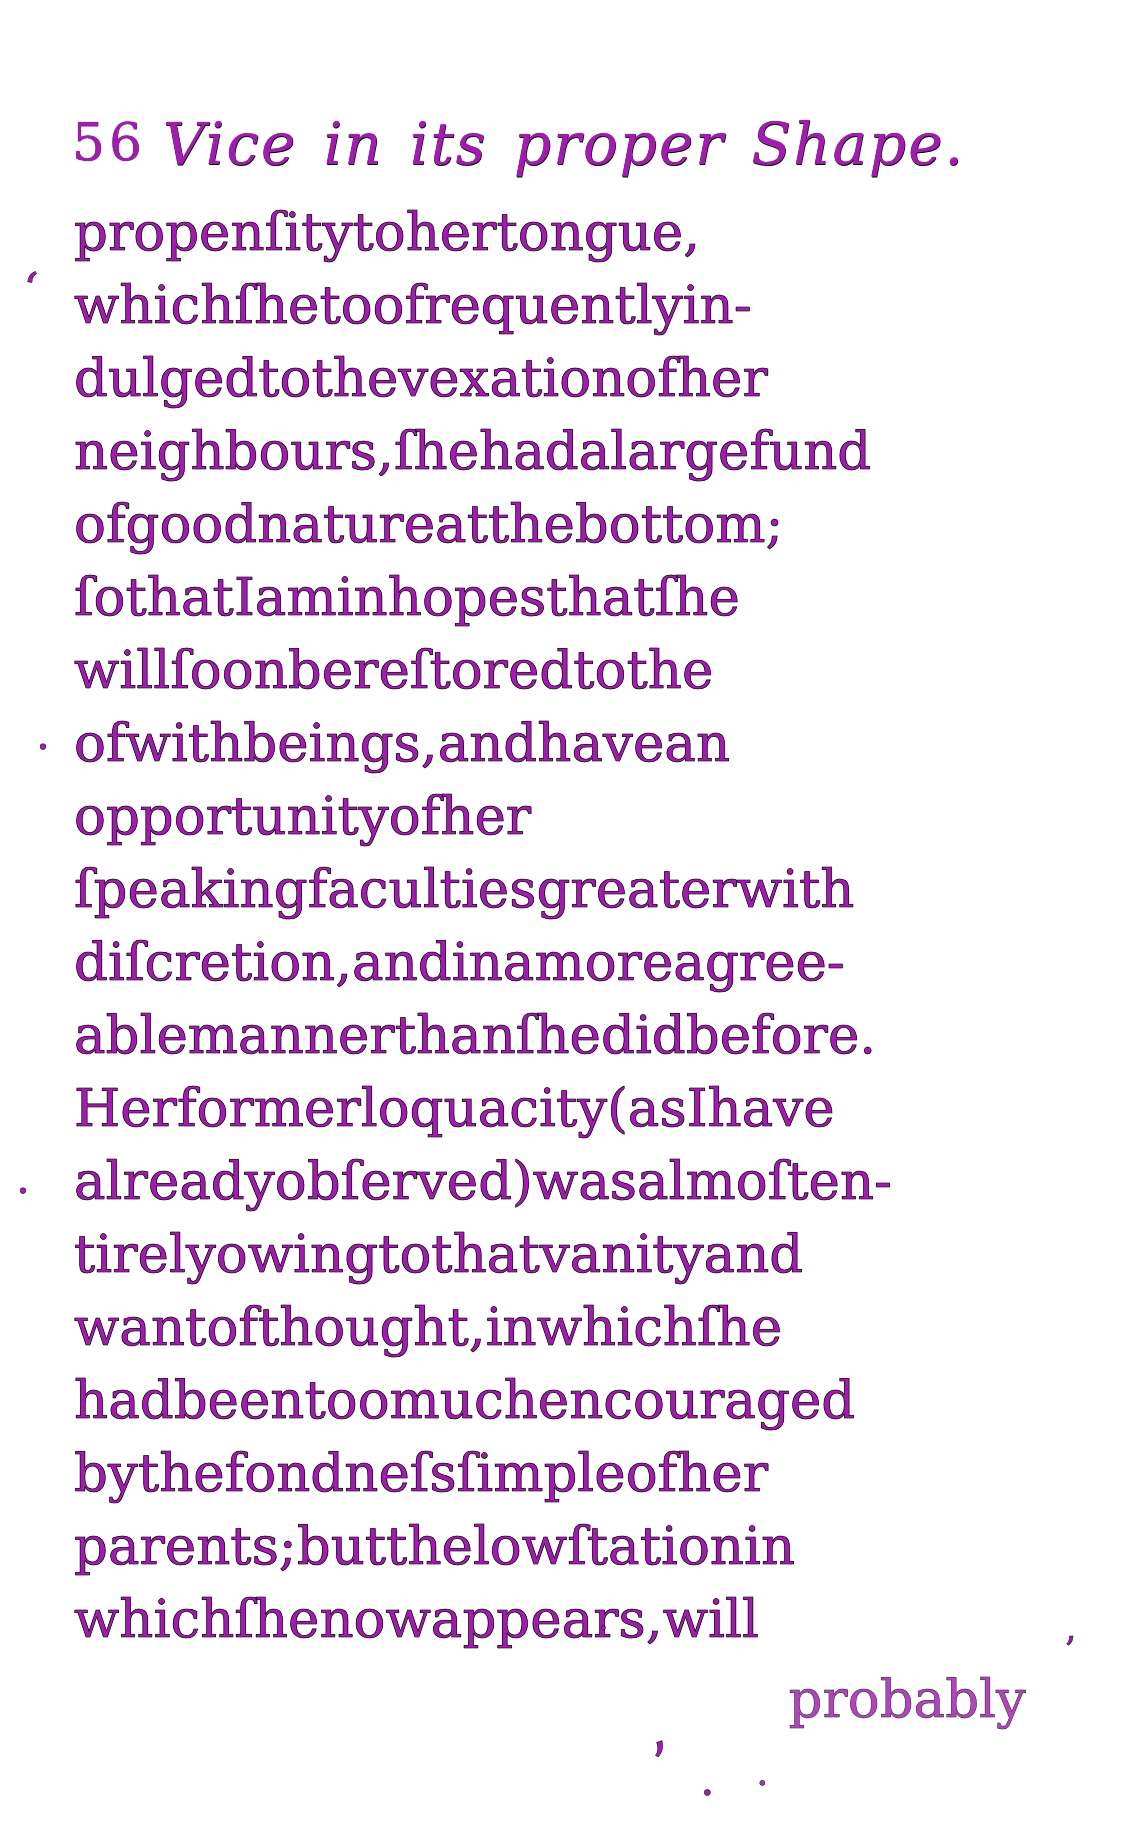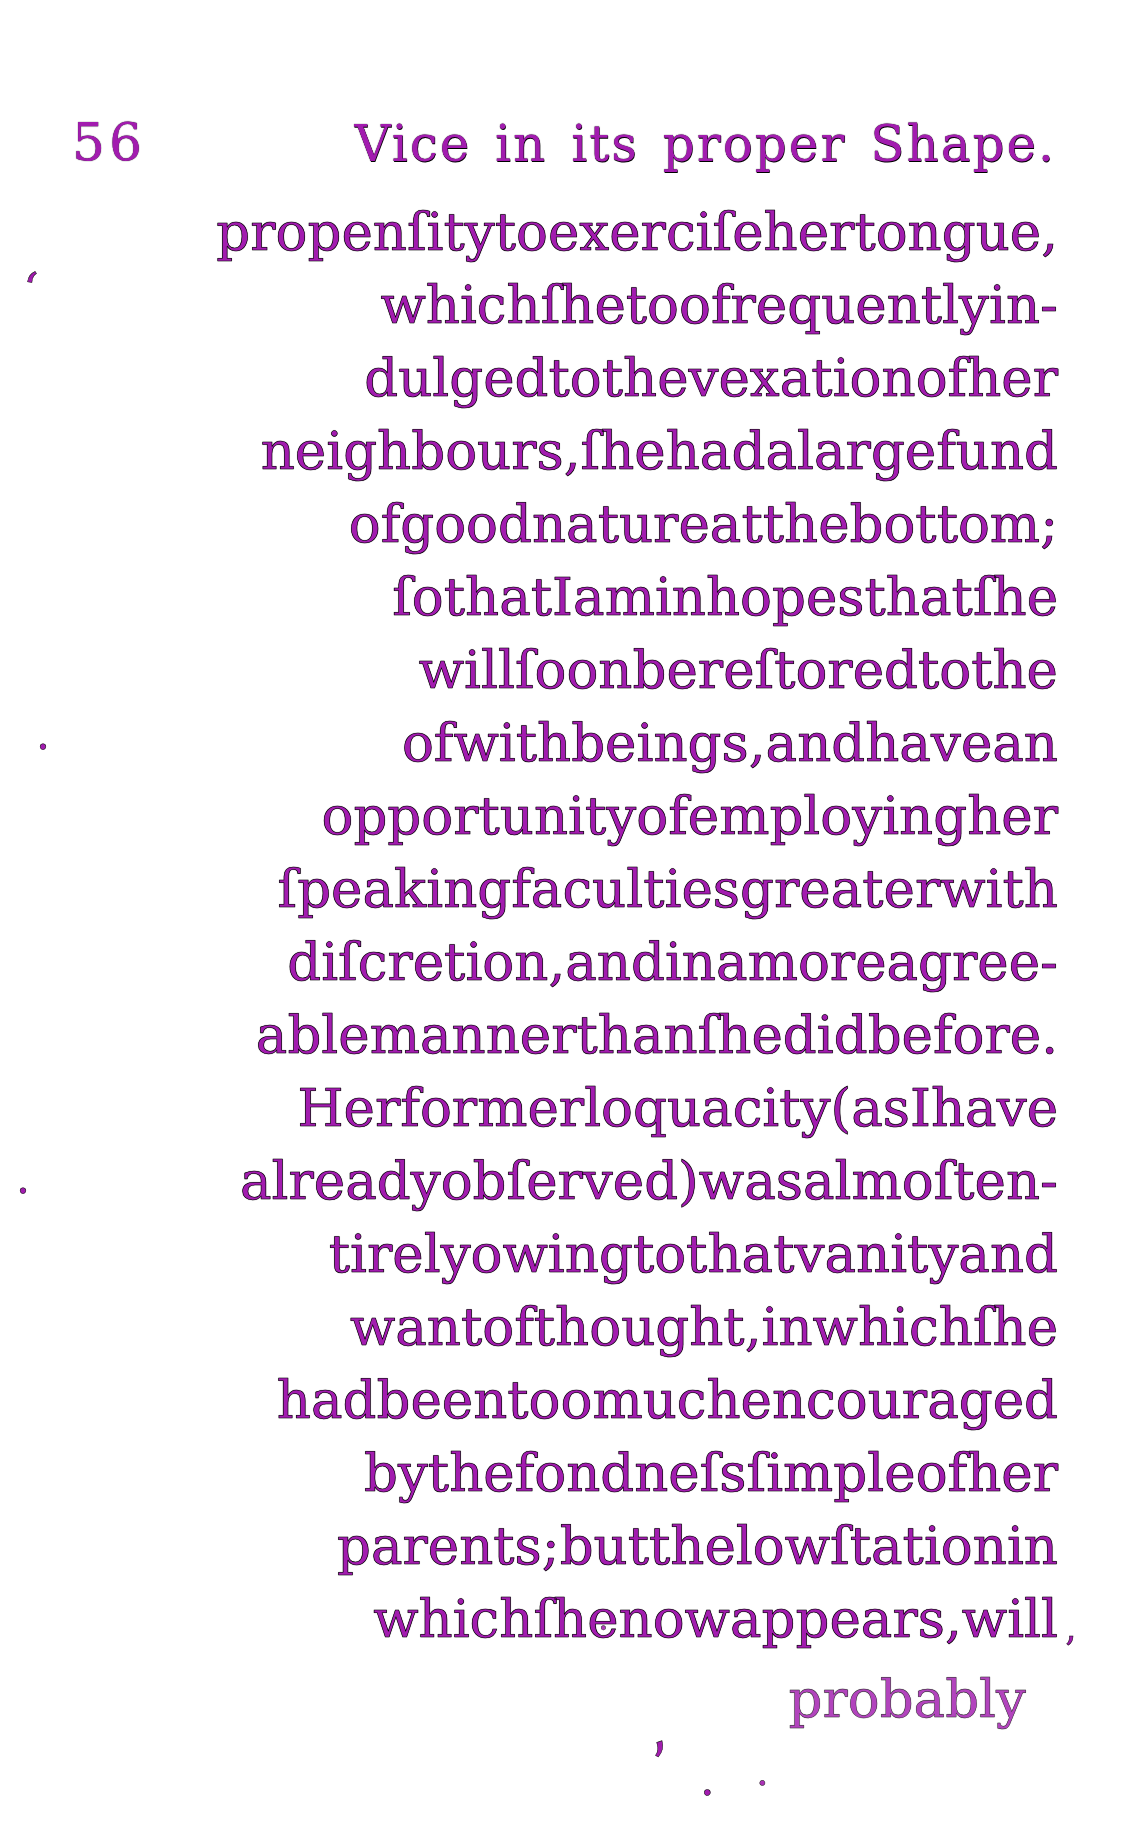--- a/index.html
+++ b/index.html
@@ -23,22 +23,23 @@
     position: absolute;
     left: 0;
     top: 8px;
     font-size: 52px;
     line-height: 60px;
     letter-spacing: 4px;
     text-shadow: 0 0 1px #000;
   }
   .running-title {
     display: block;
-    text-align: right;
-    font-size: 50px;
+    text-align: center;
+    font-style: italic;
+    font-size: 58px;
     line-height: 80px;
     letter-spacing: 2px;
     word-spacing: 6px;
     text-shadow: 0 0 1px #000, 0.5px 0.5px 0 #000;
   }
   .body {
     position: absolute;
     top: 195px;
     left: 74px;
     width: 984px;
@@ -46,21 +47,21 @@
   .line {
     font-size: 53px;
     height: 73px;
     line-height: 73px;
     text-align: justify;
     text-align-last: justify;
     -webkit-text-stroke: 0.6px #000;
     text-shadow: 0 0 0.8px #000;
     white-space: nowrap;
     display: flex;
-    justify-content: flex-end;
+    justify-content: flex-start;
   }
   
   .line span.w { display: inline-block; }
   .catchword {
     position: absolute;
     top: 1662px;
     right: 100px;
     font-size: 53px;
     line-height: 73px;
     opacity: 0.82;
@@ -84,21 +85,20 @@
 
   <div class="header">
     <span class="pagenum">56</span>
     <span class="running-title">Vice in its proper Shape.</span>
   </div>
 
   <div class="body">
     <div class="line">
         <span class="w">propenſity</span>
         <span class="w">to</span>
-        <span class="w">exerciſe</span>
         <span class="w">her</span>
         <span class="w">tongue,</span>
       </div>
     <div class="line">
         <span class="w">which</span>
         <span class="w">ſhe</span>
         <span class="w">too</span>
         <span class="w">frequently</span>
         <span class="w">in-</span>
       </div>
@@ -149,21 +149,20 @@
         <span class="w">of</span>
         <span class="w">with</span>
         <span class="w">beings,</span>
         <span class="w">and</span>
         <span class="w">have</span>
         <span class="w">an</span>
       </div>
     <div class="line">
         <span class="w">opportunity</span>
         <span class="w">of</span>
-        <span class="w">employing</span>
         <span class="w">her</span>
       </div>
     <div class="line">
         <span class="w">ſpeaking</span>
         <span class="w">faculties</span>
         <span class="w">greater</span>
         <span class="w">with</span>
       </div>
     <div class="line">
         <span class="w">diſcretion,</span>

